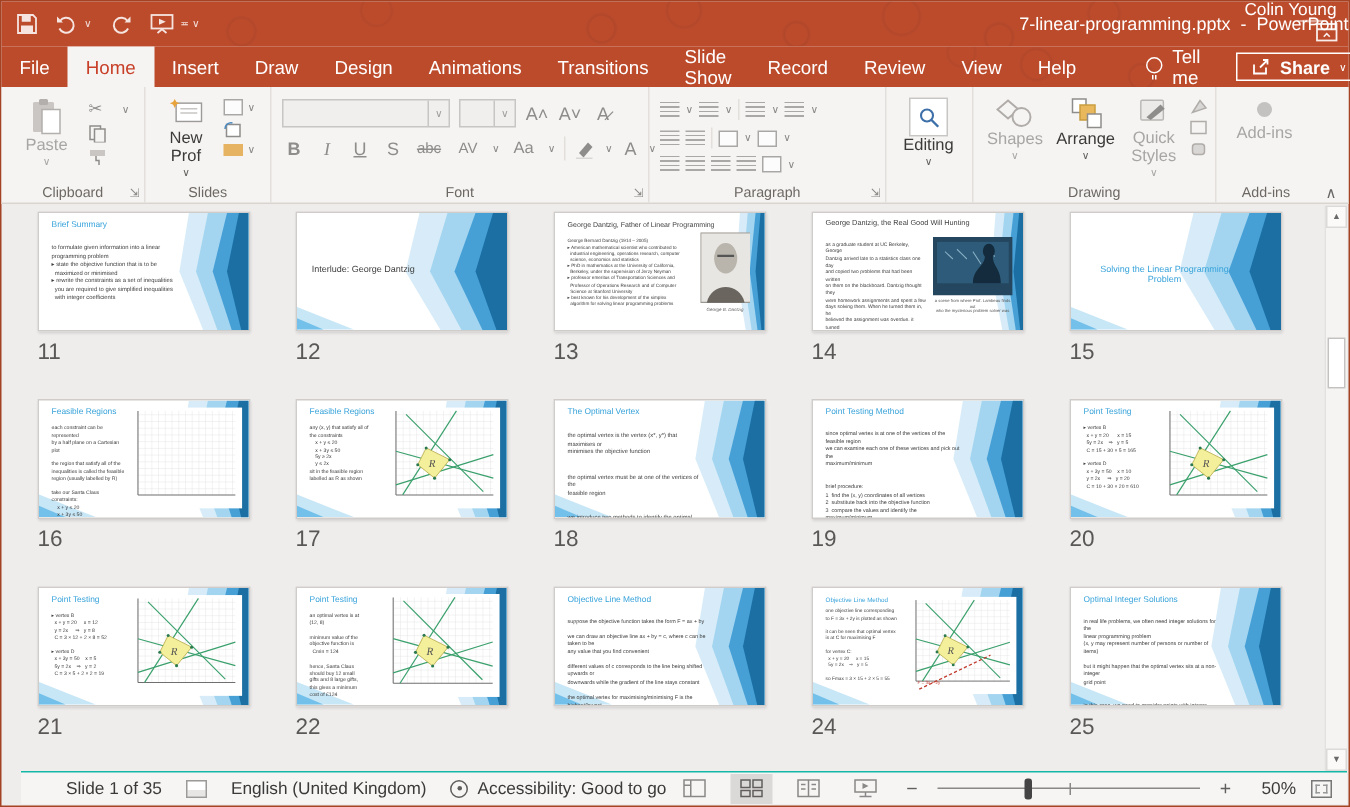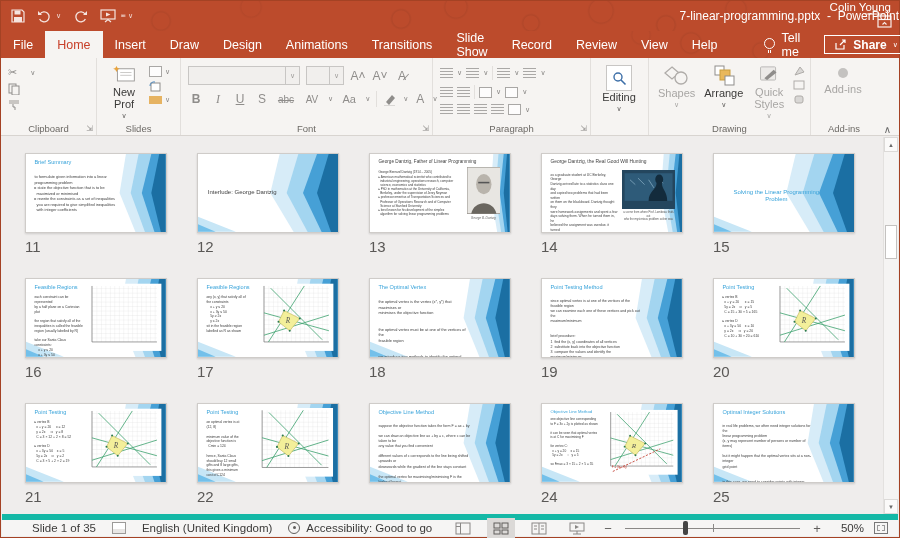--- a/index.html
+++ b/index.html
@@ -63,21 +63,21 @@
   .combo .arr { margin-left:auto; width:14px; border-left:1px solid #C8C6C4; display:flex; align-items:center; justify-content:center; font-size:7px; color:#A09E9C; }
   .fbtn { font-size:12px; color:#8F8D8B; width:16px; text-align:center; }
   .fontrows { display:flex; flex-direction:column; gap:6px; padding-top:3px; }
   .frow { display:flex; align-items:center; gap:6px; }
   .editing-icon { width:26px; height:26px; border:1px solid #C8C6C4; background:#fff; display:flex; align-items:center; justify-content:center; }
   .collapse { position:absolute; right:8px; bottom:0px; font-size:10px; color:#666; }
   .shapesicon { position:relative; width:26px; height:22px; }
   .arrangeicon { position:relative; width:26px; height:22px; }
 
   
-  .sorter { position:absolute; left:1px; right:16px; top:136px; bottom:23px; background:#EFEDEC; overflow:hidden; padding:16px 0 0 23px; }
+  .sorter { position:absolute; left:1px; right:16px; top:136px; bottom:23px; background:#EFEDEC; overflow:hidden; padding:4px 0 0 23px; }
   .sgrid { display:grid; grid-template-columns:repeat(5,172px); grid-auto-rows:125px; }
   .thumb { width:142px; }
   .canvas { width:142px; height:80px; background:#fff; border:1px solid #CFCCC9; box-shadow:0 1px 2px rgba(0,0,0,.14); position:relative; overflow:hidden; }
   .num { margin-top:5px; font-size:15px; color:#5A5856; }
   .deco { position:absolute; top:0; right:0; width:34%; height:100%; }
   .deco.wide { width:50%; }
   .corner { position:absolute; left:0; bottom:0; width:27%; height:24%; }
   .sl-title { position:absolute; top:7%; left:6%; right:38%; font-size:5.6px; color:#38A3DA; line-height:1.2; }
   .sl-title.dark { color:#3F3F3F; }
   .sl-body { position:absolute; top:26%; left:6%; right:36%; font-size:3.9px; line-height:1.4; color:#3C3C3C; white-space:pre-wrap; }
@@ -97,21 +97,21 @@
   .lay-graph.narrow .graph { width:60%; right:2%; }
   .lay-graph.small-title .sl-title { font-size:4.2px; right:58%; }
 
   
   .scrollbar { position:absolute; top:136px; right:1px; bottom:23px; width:15px; background:#F5F4F3; border-left:1px solid #E3E1DF; }
   .sb-btn { height:15px; display:flex; align-items:center; justify-content:center; font-size:6px; color:#6A6A6A; background:#FBFAF9; border:1px solid #DCDAD8; }
   .sb-btn.down { position:absolute; bottom:0; left:0; right:0; }
   .sb-thumb { position:absolute; left:1px; right:1px; top:88px; height:34px; background:#fff; border:1px solid #C4C2C0; }
 
   
-  .statusbar { position:absolute; left:1px; right:1px; bottom:1px; height:22px; background:#F6F5F4; border-top:6px solid #14b8a6; display:flex; align-items:center; font-size:11.5px; color:#3B3A39; }
+  .statusbar { position:absolute; left:13px; right:1px; bottom:1px; height:22px; background:#F6F5F4; border-top:1px solid #14b8a6; display:flex; align-items:center; font-size:11.5px; color:#3B3A39; }
   .sb-left { display:flex; align-items:center; gap:16px; padding-left:30px; }
   .notes-ic { width:14px; height:12px; border:1px solid #9C9A98; background:linear-gradient(#fff 60%, #E8E6E4 60%); }
   .acc { display:flex; align-items:center; gap:6px; }
   .acc-ic { width:12px; height:12px; border:1.4px solid #605E5C; border-radius:50%; position:relative; }
   .acc-ic i { position:absolute; left:3.2px; top:3.2px; width:3px; height:3px; background:#605E5C; border-radius:50%; }
   .sb-right { margin-left:auto; display:flex; align-items:center; gap:10px; padding-right:10px; }
   .view-btn { width:28px; height:20px; display:flex; align-items:center; justify-content:center; }
   .view-btn.active { background:#DBD9D7; }
   .zoom-minus,.zoom-plus { font-size:13px; color:#605E5C; width:14px; text-align:center; }
   .zoom-slider { position:relative; width:175px; height:20px; }
@@ -240,20 +240,29 @@
           <path d="M1 4 v6 h8 v-4" fill="none" stroke="#fff" stroke-width="1.2"></path>
           <path d="M5 6 L10 1 M7 1 h3 v3" fill="none" stroke="#fff" stroke-width="1.2"></path>
         </svg>
       <span>Share</span>
         <span class="drop">∨</span>
     </span>
   </div>
 
   <div class="ribbon">
     <div class="group" style="width:96px">
+      <div class="bigbtn disabled">
+        <svg width="22" height="26" viewBox="0 0 22 26">
+            <rect x="2" y="3" width="14" height="20" rx="1" fill="#C9C6C3"></rect>
+            <rect x="6" y="1" width="6" height="4" rx="1" fill="#B2AFAC"></rect>
+            <rect x="8" y="8" width="12" height="16" fill="#fff" stroke="#B2AFAC"></rect>
+          </svg>
+        <span>Paste</span>
+          <span class="drop">∨</span>
+      </div>
       <div class="smcol">
         <div class="smrow">
             <span style="color:#8F8D8B;font-size:11px">✂</span>
             <span class="drop7" style="margin-left:10px">∨</span>
           </div>
         <div class="smrow">
             <svg width="12" height="12" viewBox="0 0 12 12">
               <rect x="1" y="1" width="7" height="9" fill="none" stroke="#8F8D8B"></rect>
               <rect x="4" y="3" width="7" height="9" fill="#F6F4F2" stroke="#8F8D8B"></rect>
             </svg>

